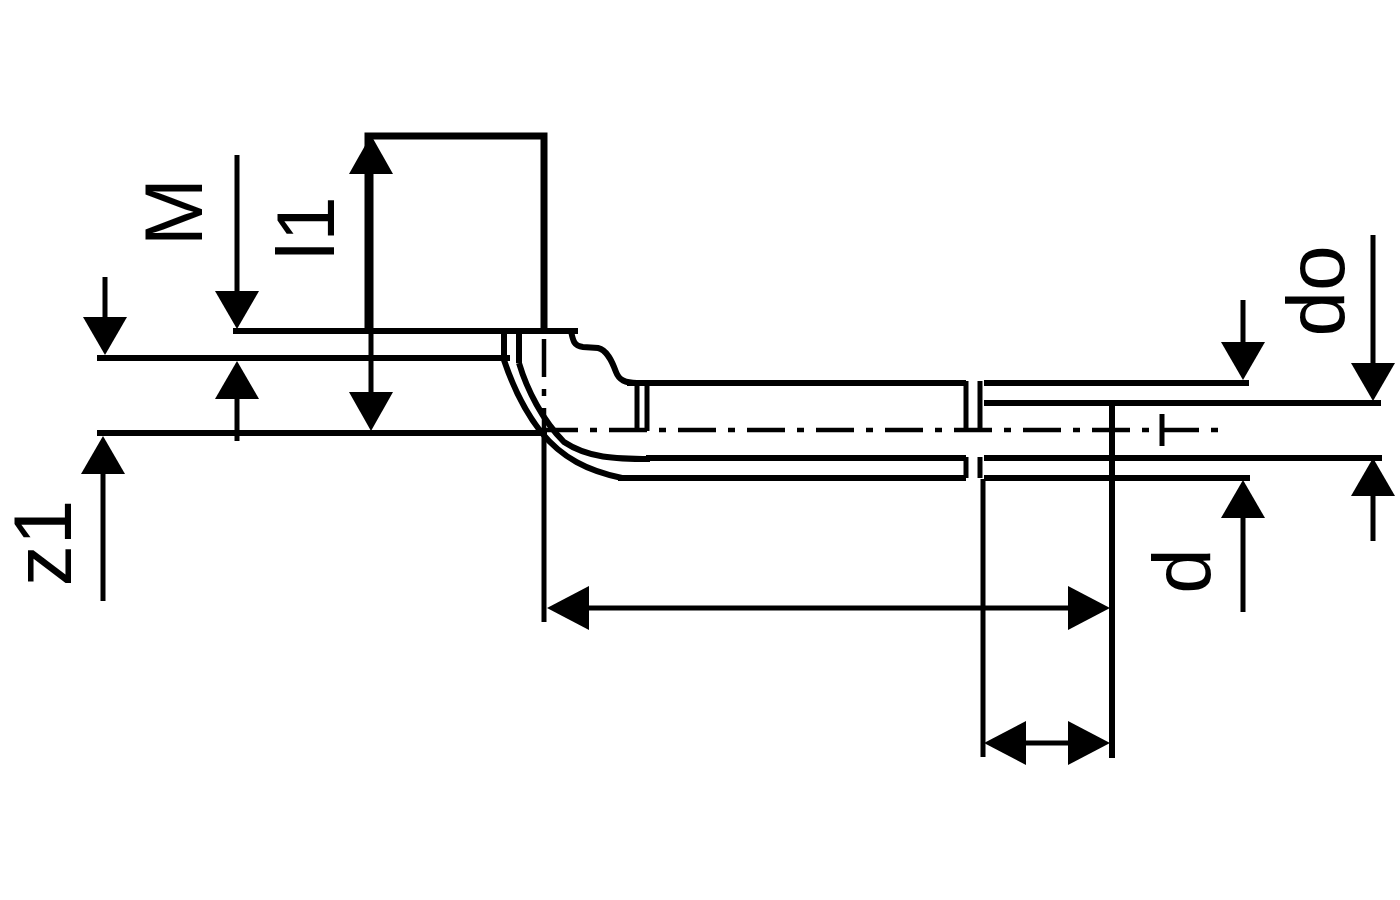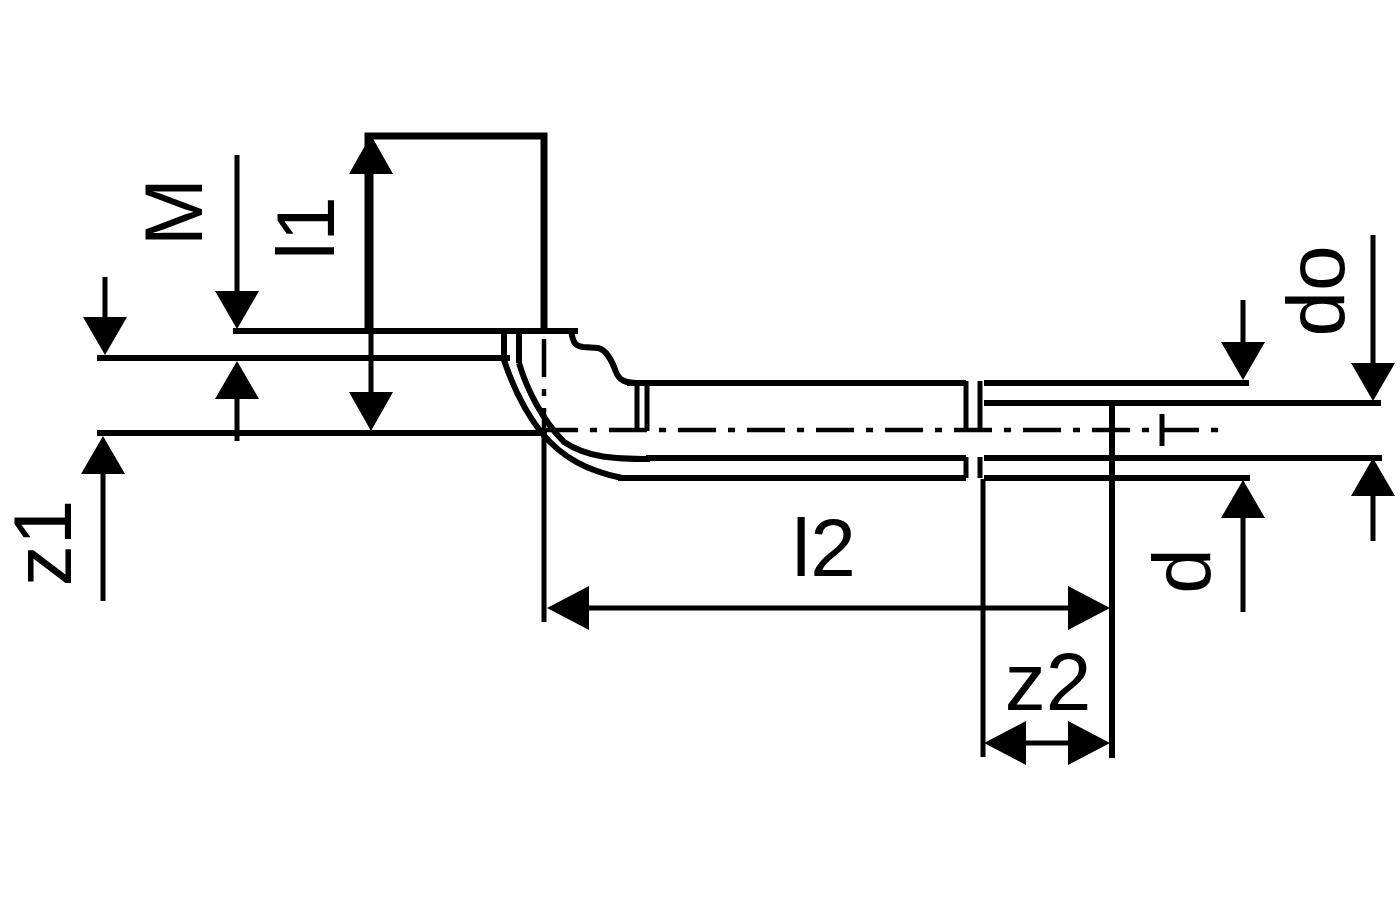--- a/index.html
+++ b/index.html
@@ -128,18 +128,16 @@
       <line class="ink-stroke dim" x1="1373" y1="235" x2="1373" y2="364"></line>
       <polygon class="ink-fill" points="1373,401 1351,363 1395,363"></polygon>
       <polygon class="ink-fill" points="1373,458 1351,496 1395,496"></polygon>
       <line class="ink-stroke dim" x1="1373" y1="496" x2="1373" y2="541"></line>
     </g>
   </svg>
 
   <div class="lbl rot" style="left:174px;top:212px">M</div>
   <div class="lbl rot" style="left:306px;top:228px">l1</div>
   <div class="lbl rot" style="left:43px;top:543px">z1</div>
-  <div class="lbl" style="left:824px;top:548px">l2</div>
-  <div class="lbl" style="left:1048px;top:682px">z2</div>
   <div class="lbl rot" style="left:1182px;top:571px">d</div>
   <div class="lbl rot" style="left:1316px;top:291px">do</div>
 
 </div>
 
 </body></html>

